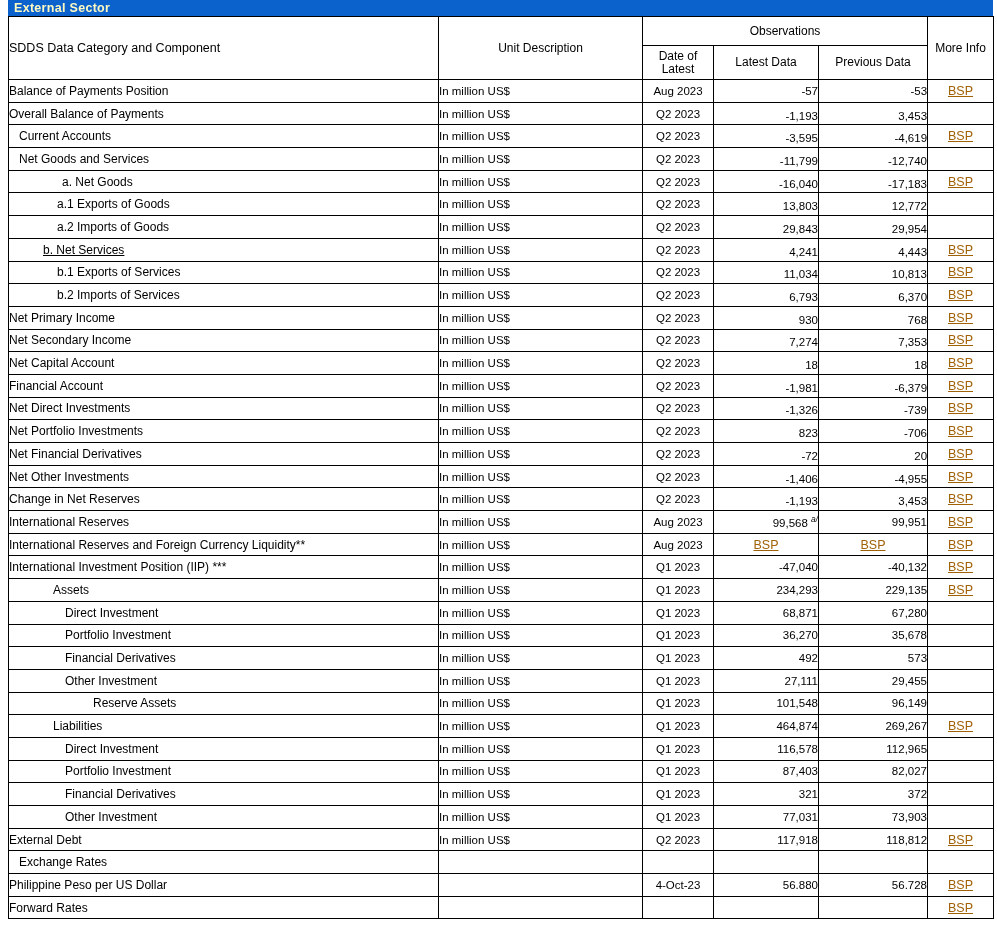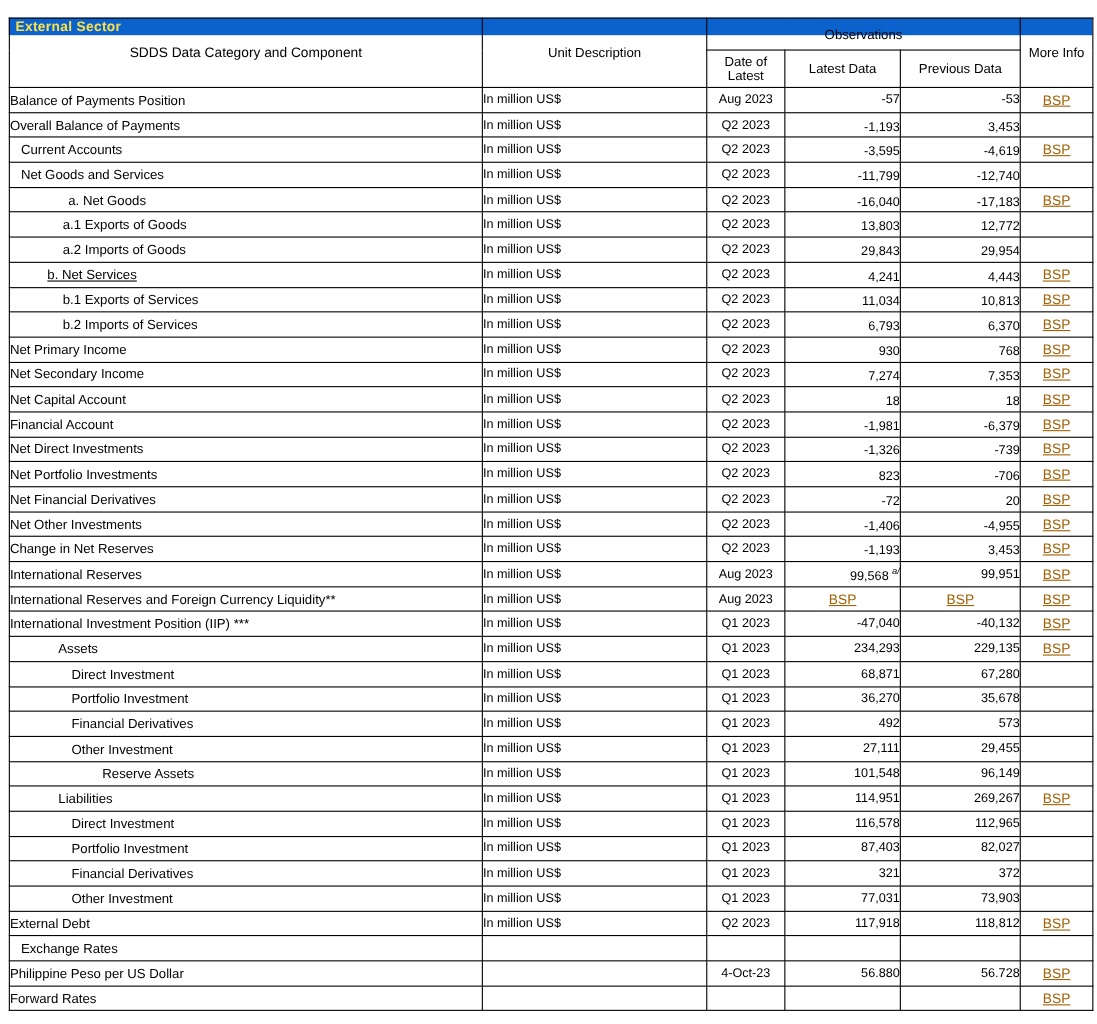--- a/index.html
+++ b/index.html
@@ -12,24 +12,24 @@
   }
   #page {
     position: relative;
     width: 997px; height: 931px;
     background: #ffffff;
   }
 
   
   .banner {
     position: absolute;
-    left: 8px; top: 16px;
+    left: 8px; top: 0px;
     width: 985px; height: 16px;
     background: #0b62cc;
-    color: #fde047;
+    color: #fef9c3;
     font-size: 12.5px;
     font-weight: bold;
     line-height: 16px;
     padding-left: 6px;
     letter-spacing: 0.3px;
     white-space: nowrap;
     overflow: hidden;
   }
 
   
@@ -53,21 +53,21 @@
   th.hd {
     font-weight: bold;
     font-size: 12px;
     text-align: center;
     height: 33px;
     padding: 1px 3px;
     line-height: 13px;
     border-radius: 14px;
   }
   th.hd-cat {
-    text-align: center;
+    text-align: left;
     padding-left: 8px;
     font-size: 12.5px;
   }
   th.hd-obs { height: 29px; }
   th.hd-sub { height: 34px; }
 
   
   tr.r { height: 22.7px; margin-top: 28px; }
   td.c-name {
     text-align: left;
@@ -367,21 +367,21 @@
           <td class="c-unit">In million US$</td>
           <td class="c-date">Q1 2023</td>
           <td class="c-val"><span class="valwrap">101,548</span></td>
           <td class="c-val"><span class="valwrap">96,149</span></td>
           <td class="c-more"></td>
         </tr>
         <tr class="r">
           <td class="c-name" style="padding-left: 44px;">Liabilities</td>
           <td class="c-unit">In million US$</td>
           <td class="c-date">Q1 2023</td>
-          <td class="c-val"><span class="valwrap">114,951</span></td>
+          <td class="c-val"><span class="valwrap">464,874</span></td>
           <td class="c-val"><span class="valwrap">269,267</span></td>
           <td class="c-more"><a class="bsp">BSP</a></td>
         </tr>
         <tr class="r">
           <td class="c-name" style="padding-left: 56px;">Direct Investment</td>
           <td class="c-unit">In million US$</td>
           <td class="c-date">Q1 2023</td>
           <td class="c-val"><span class="valwrap">116,578</span></td>
           <td class="c-val"><span class="valwrap">112,965</span></td>
           <td class="c-more"></td>

